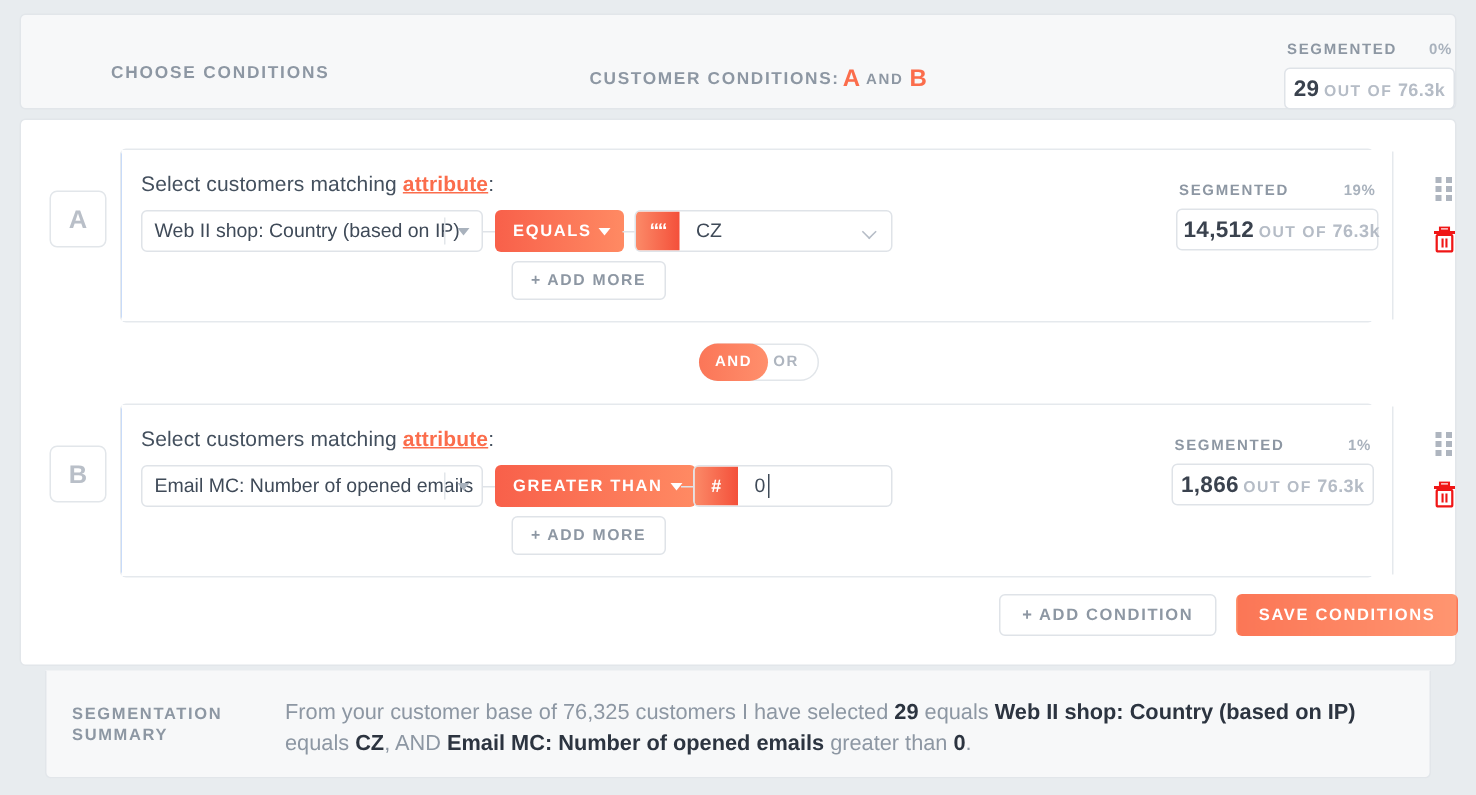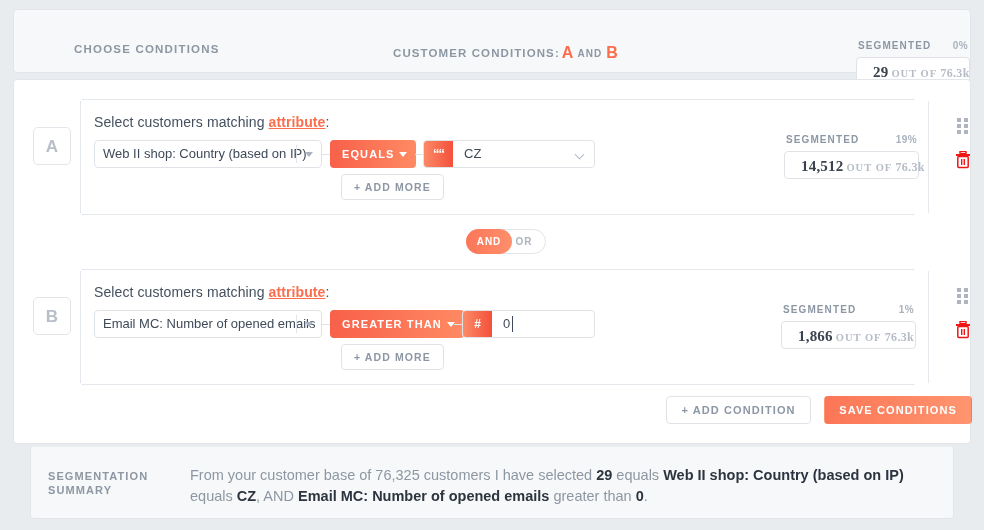--- a/index.html
+++ b/index.html
@@ -70,21 +70,20 @@
     font-size: 10px;
     padding: 0 2px;
   }
 
   
   .seg-block { position: absolute; }
   .seg-head {
     position: relative;
     height: 14px;
     margin-bottom: 3px;
-    margin-top: 12px;
   }
   .seg-label {
     position: absolute;
     left: 2px;
     top: 0;
     font-size: 10px;
     font-weight: bold;
     letter-spacing: 1.1px;
     color: #8d97a3;
     text-transform: uppercase;
@@ -99,23 +98,22 @@
     color: #a9b2bd;
   }
   .seg-box {
     border: 1px solid #dfe3e8;
     border-radius: 4px;
     background: #ffffff;
     height: 28px;
     line-height: 28px;
     text-align: center;
     white-space: nowrap;
-    padding: 0 16px;
-    box-sizing: border-box;
-    font-family: Liberation Serif, serif;
+    padding: 0 4px;
+    box-sizing: border-box;
   }
   .seg-count {
     font-size: 15px;
     font-weight: bold;
     color: #3a424e;
     letter-spacing: 0.2px;
   }
   .seg-outof {
     font-size: 10.5px;
     font-weight: bold;

